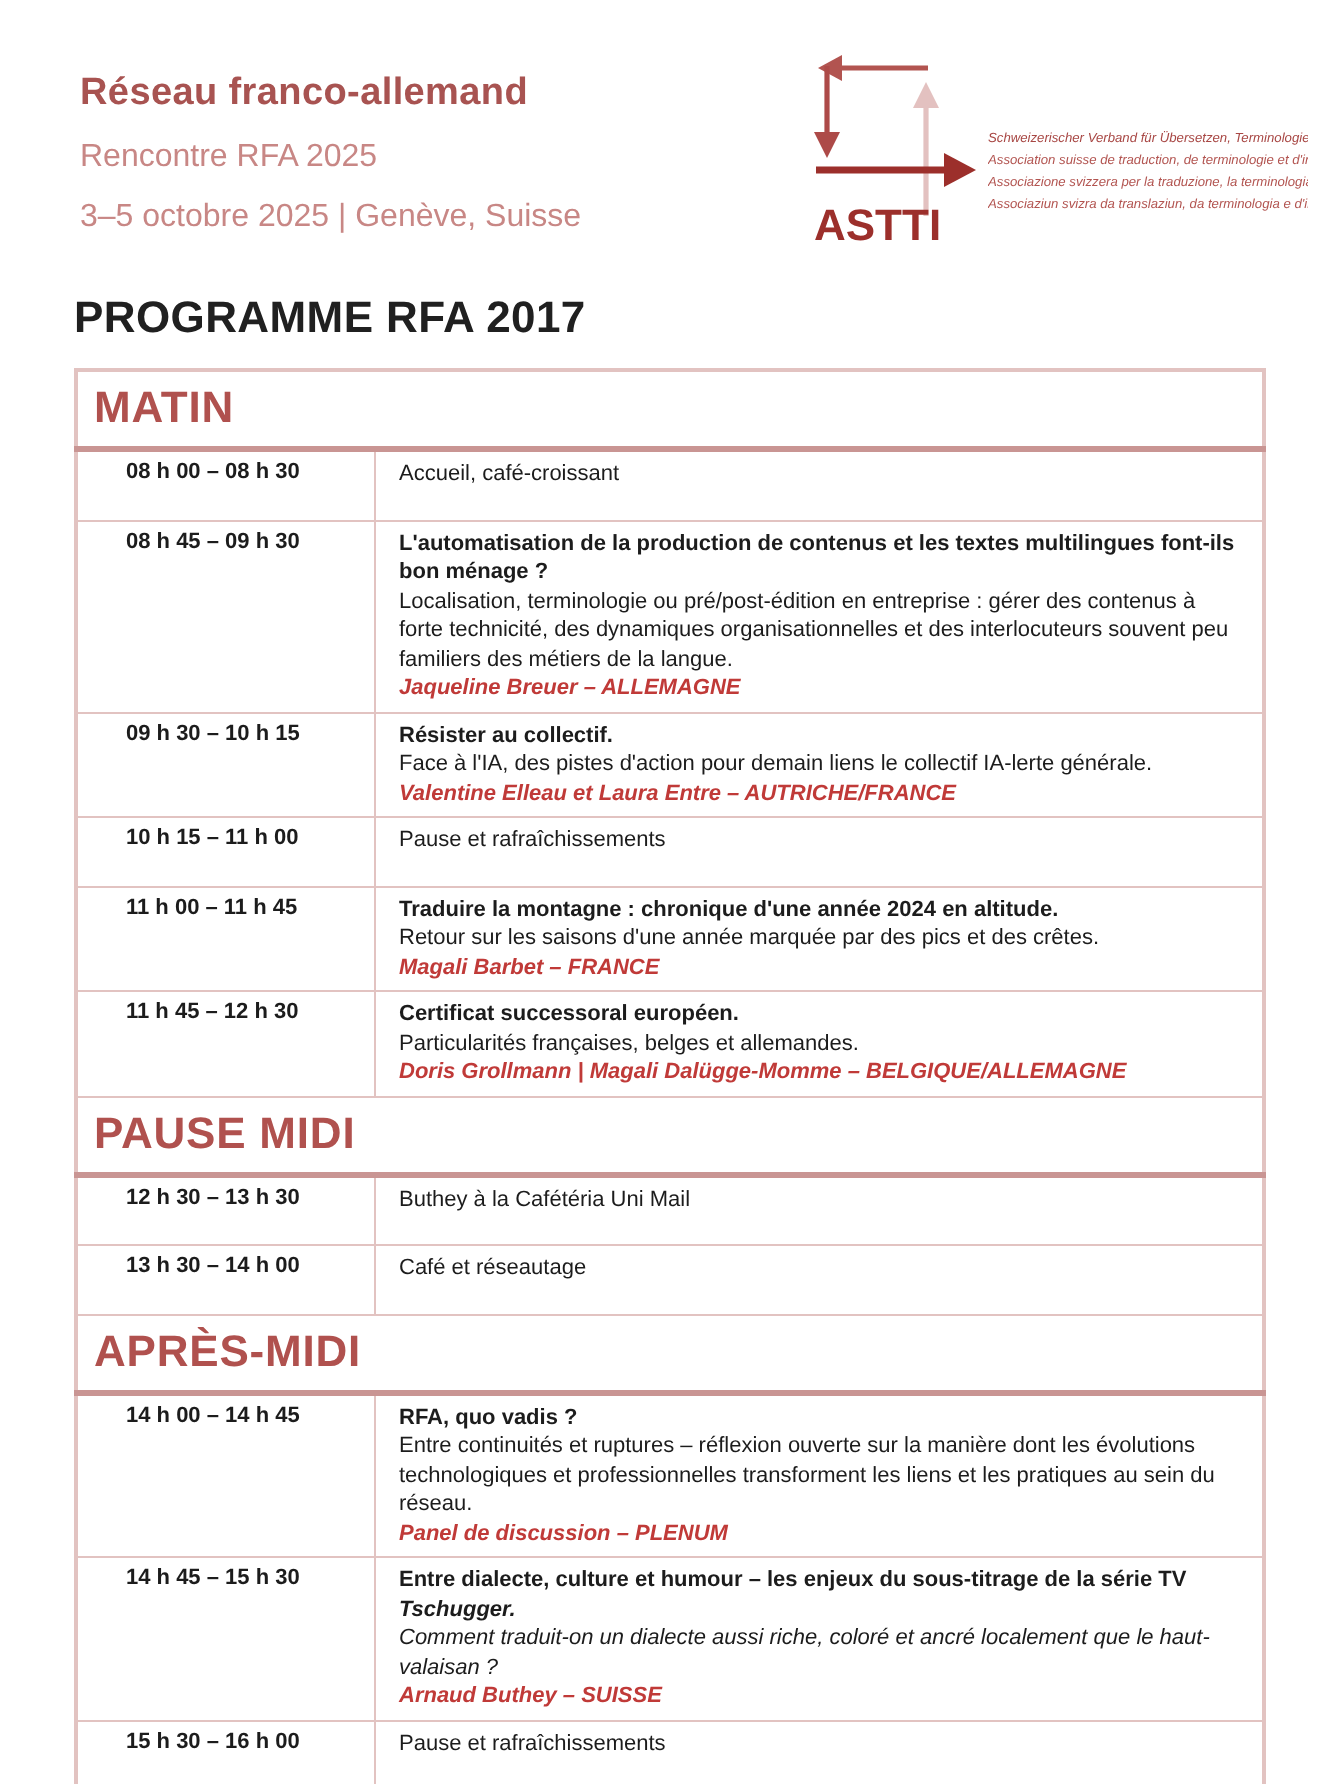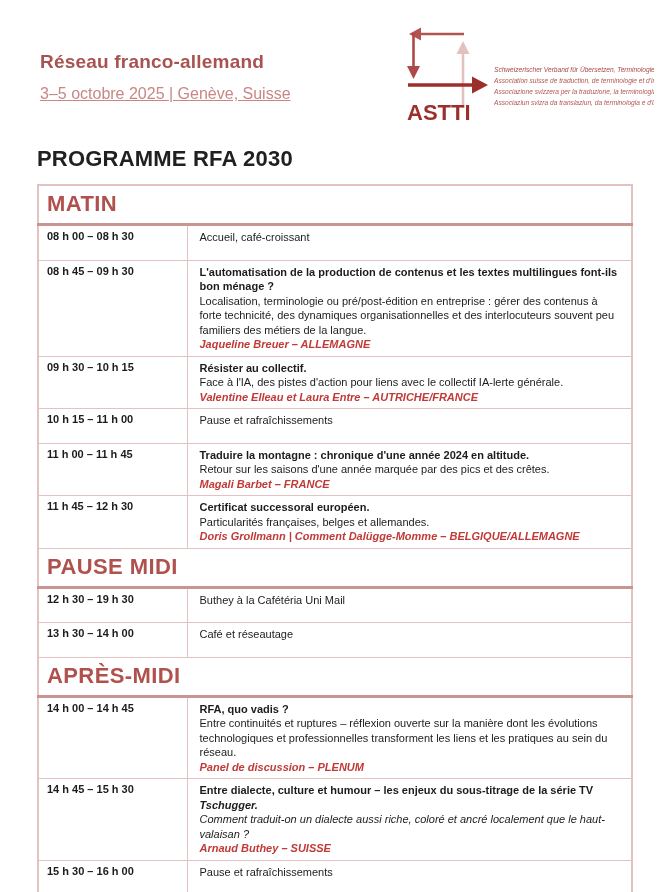--- a/index.html
+++ b/index.html
@@ -17,54 +17,55 @@
   *{box-sizing:border-box;}
   html,body{margin:0;padding:0;background:#ffffff;}
   body{font-family:"Liberation Sans",sans-serif;color:var(--text-main);}
   .page{position:relative;width:672px;height:892px;background:#ffffff;overflow:hidden;}
 
   
   .doc-header{display:flex;justify-content:space-between;align-items:center;padding:24px 14px 0 40px;height:126px;}
   .header-left{padding-top:4px;}
   .doc-title{margin:0 0 12px 0;font-size:19px;font-weight:bold;color:var(--accent-dark);letter-spacing:0.2px;}
   .doc-subtitle{margin:0 0 12px 0;font-size:16px;font-weight:normal;color:var(--accent-light);}
-  .doc-date{margin:0;font-size:16px;font-weight:normal;color:var(--accent-light);text-decoration:underline;}
+  .doc-date{margin:0;font-size:16px;font-weight:normal;color:var(--accent-light);}
 
   .logo-block{display:flex;align-items:flex-start;width:252px;padding-top:0;}
   .logo-graphic{flex:0 0 86px;}
   .logo-taglines{margin-top:40px;margin-left:2px;width:160px;}
   .tagline{font-size:6.6px;line-height:11px;font-style:italic;color:var(--logo-mid);white-space:nowrap;overflow:hidden;}
   .tagline:first-child{color:#a84744;}
 
   
   .page-title{margin:20px 0 12px 37px;font-size:22px;font-weight:bold;color:#202020;letter-spacing:0.2px;}
 
   
   .schedule{margin-left:37px;width:596px;border-collapse:collapse;border:2px solid var(--border-light);}
   .section-cell{padding:5px 8px 6px 8px;font-size:22px;font-weight:bold;color:var(--section-text);letter-spacing:0.4px;border-bottom:3px solid var(--border-thick);}
-  .event-row .time-cell{width:149px;vertical-align:top;padding:4px 6px 4px 8px;font-size:11px;font-weight:bold;border-right:1px solid var(--border-light);margin-left:44px;}
+  .event-row .time-cell{width:149px;vertical-align:top;padding:4px 6px 4px 24px;font-size:11px;font-weight:bold;border-right:1px solid var(--border-light);margin-left:44px;}
   .event-row .desc-cell{vertical-align:top;padding:4px 10px 4px 12px;font-size:11px;line-height:14.5px;}
   .event-row{border-bottom:1px solid var(--border-light);}
   .event-row.simple .desc-cell,
   .event-row.simple .time-cell{padding-bottom:15px;}
   .line{margin:0;}
   .seg-normal{font-weight:normal;}
   .seg-bold{font-weight:bold;}
   .seg-italic{font-style:italic;}
   .seg-bold-italic{font-weight:bold;font-style:italic;}
   .seg-speaker{color:var(--speaker-red);font-style:italic;font-weight:bold;}
 </style>
 </head>
 <body>
 
 <div class="page">
 
   <header class="doc-header">
     <div class="header-left">
       <h1 class="doc-title">Réseau franco-allemand</h1>
+      <p class="doc-subtitle">Rencontre RFA 2025</p>
       <p class="doc-date">3–5 octobre 2025 | Genève, Suisse</p>
     </div>
 
     <div class="logo-block">
       <svg class="logo-graphic" width="86" height="102" viewBox="0 0 86 102" xmlns="http://www.w3.org/2000/svg">
 
         <path d="M58 10 H13" stroke="#b25450" stroke-width="2.6" fill="none"></path>
         <path d="M15 3.5 L3 10 L15 16.5 Z" fill="#b25450"></path>
 
         <path d="M7.5 9 V44" stroke="#ad4a48" stroke-width="2.6" fill="none"></path>
@@ -79,21 +80,21 @@
       </svg>
       <div class="logo-taglines">
           <div class="tagline">Schweizerischer Verband für Übersetzen, Terminologie und Dolmetschen</div>
           <div class="tagline">Association suisse de traduction, de terminologie et d'interprétation</div>
           <div class="tagline">Associazione svizzera per la traduzione, la terminologia e l'interpretariato</div>
           <div class="tagline">Associaziun svizra da translaziun, da terminologia e d'interpretaziun</div>
         </div>
     </div>
   </header>
 
-  <h2 class="page-title">PROGRAMME RFA 2030</h2>
+  <h2 class="page-title">PROGRAMME RFA 2017</h2>
 
   <table class="schedule">
     <tbody>
         <tr>
           <td colspan="2" class="section-cell">MATIN</td>
         </tr>
         <tr class="event-row simple">
           <td class="time-cell">08 h 00 – 08 h 30</td>
           <td class="desc-cell">
             <div class="line"><span class="seg-normal">Accueil, café-croissant</span></div>
@@ -104,21 +105,21 @@
           <td class="desc-cell">
             <div class="line"><span class="seg-bold">L'automatisation de la production de contenus et les textes multilingues font-ils bon ménage ?</span></div>
             <div class="line"><span class="seg-normal">Localisation, terminologie ou pré/post-édition en entreprise : gérer des contenus à forte technicité, des dynamiques organisationnelles et des interlocuteurs souvent peu familiers des métiers de la langue.</span></div>
             <div class="line"><span class="seg-speaker">Jaqueline Breuer – ALLEMAGNE</span></div>
           </td>
         </tr>
         <tr class="event-row">
           <td class="time-cell">09 h 30 – 10 h 15</td>
           <td class="desc-cell">
             <div class="line"><span class="seg-bold">Résister au collectif.</span></div>
-            <div class="line"><span class="seg-normal">Face à l'IA, des pistes d'action pour liens avec le collectif IA-lerte générale.</span></div>
+            <div class="line"><span class="seg-normal">Face à l'IA, des pistes d'action pour demain liens le collectif IA-lerte générale.</span></div>
             <div class="line"><span class="seg-speaker">Valentine Elleau et Laura Entre – AUTRICHE/FRANCE</span></div>
           </td>
         </tr>
         <tr class="event-row simple">
           <td class="time-cell">10 h 15 – 11 h 00</td>
           <td class="desc-cell">
             <div class="line"><span class="seg-normal">Pause et rafraîchissements</span></div>
           </td>
         </tr>
         <tr class="event-row">
@@ -127,28 +128,28 @@
             <div class="line"><span class="seg-bold">Traduire la montagne : chronique d'une année 2024 en altitude.</span></div>
             <div class="line"><span class="seg-normal">Retour sur les saisons d'une année marquée par des pics et des crêtes.</span></div>
             <div class="line"><span class="seg-speaker">Magali Barbet – FRANCE</span></div>
           </td>
         </tr>
         <tr class="event-row">
           <td class="time-cell">11 h 45 – 12 h 30</td>
           <td class="desc-cell">
             <div class="line"><span class="seg-bold">Certificat successoral européen.</span></div>
             <div class="line"><span class="seg-normal">Particularités françaises, belges et allemandes.</span></div>
-            <div class="line"><span class="seg-speaker">Doris Grollmann | Comment Dalügge-Momme – BELGIQUE/ALLEMAGNE</span></div>
+            <div class="line"><span class="seg-speaker">Doris Grollmann | Magali Dalügge-Momme – BELGIQUE/ALLEMAGNE</span></div>
           </td>
         </tr>
         <tr>
           <td colspan="2" class="section-cell">PAUSE MIDI</td>
         </tr>
         <tr class="event-row simple">
-          <td class="time-cell">12 h 30 – 19 h 30</td>
+          <td class="time-cell">12 h 30 – 13 h 30</td>
           <td class="desc-cell">
             <div class="line"><span class="seg-normal">Buthey à la Cafétéria Uni Mail</span></div>
           </td>
         </tr>
         <tr class="event-row simple">
           <td class="time-cell">13 h 30 – 14 h 00</td>
           <td class="desc-cell">
             <div class="line"><span class="seg-normal">Café et réseautage</span></div>
           </td>
         </tr>

